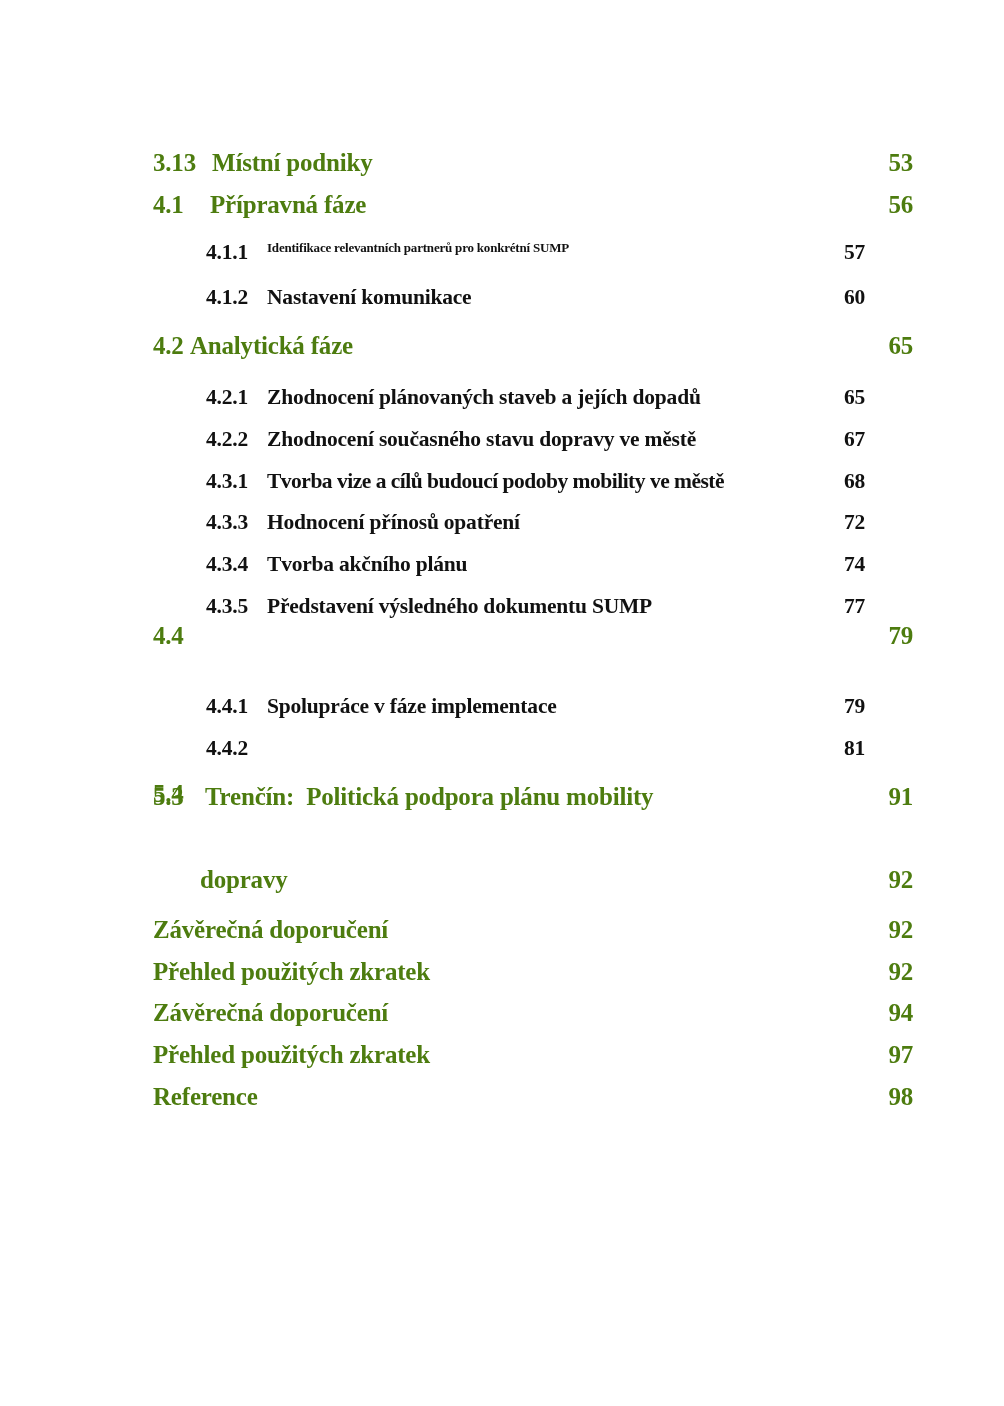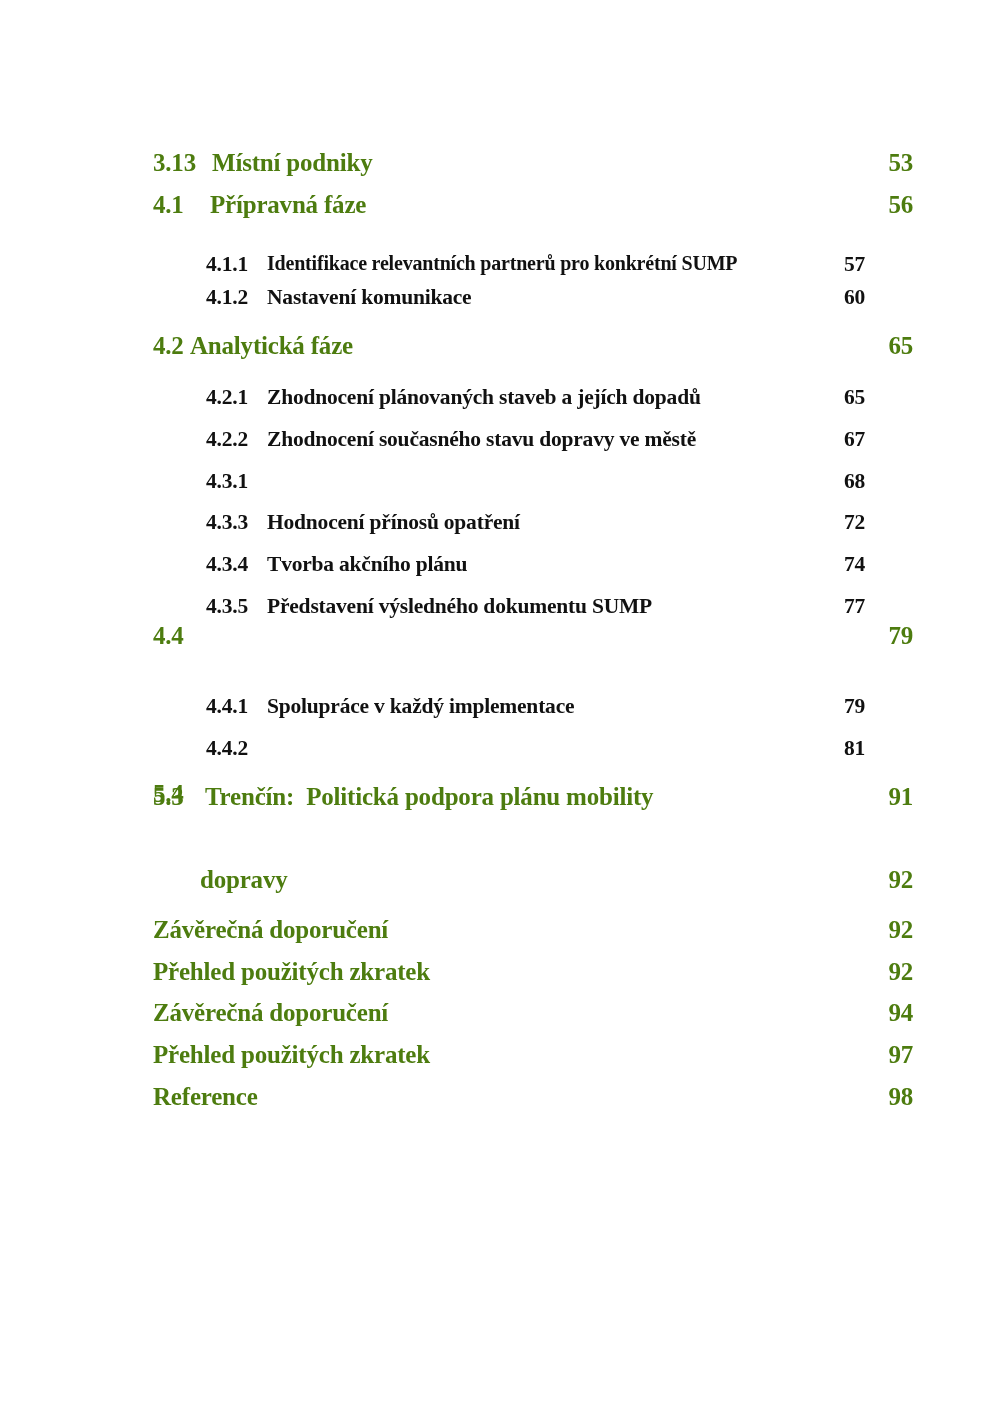--- a/index.html
+++ b/index.html
@@ -26,23 +26,23 @@
     <span class="title" style="left:212px">Místní podniky</span>
     <span class="page">53</span>
   </div>
 
   <div class="row l1" style="top:191px">
     <span class="num">4.1</span>
     <span class="title" style="left:210px">Přípravná fáze</span>
     <span class="page">56</span>
   </div>
 
-  <div class="row l2" style="top:252px">
+  <div class="row l2" style="top:240px">
     <span class="num">4.1.1</span>
-    <span class="title" style="font-size:20px">Identifikace relevantních partnerů pro konkrétní SUMP</span>
+    <span class="title" style="font-size:13px">Identifikace relevantních partnerů pro konkrétní SUMP</span>
     <span class="page">57</span>
   </div>
 
   <div class="row l2" style="top:285px">
     <span class="num">4.1.2</span>
     <span class="title">Nastavení komunikace</span>
     <span class="page">60</span>
   </div>
 
   <div class="row l1" style="top:332px">
@@ -58,20 +58,21 @@
   </div>
 
   <div class="row l2" style="top:427px">
     <span class="num">4.2.2</span>
     <span class="title">Zhodnocení současného stavu dopravy ve městě</span>
     <span class="page">67</span>
   </div>
 
   <div class="row l2" style="top:469px">
     <span class="num">4.3.1</span>
+    <span class="title" style="letter-spacing:-0.5px">Tvorba vize a cílů budoucí podoby mobility ve městě</span>
     <span class="page">68</span>
   </div>
 
   <div class="row l2" style="top:510px">
     <span class="num">4.3.3</span>
     <span class="title">Hodnocení přínosů opatření</span>
     <span class="page">72</span>
   </div>
 
   <div class="row l2" style="top:552px">
@@ -86,21 +87,21 @@
     <span class="page">77</span>
   </div>
 
   <div class="row l1" style="top:622px">
     <span class="num">4.4</span>
     <span class="page">79</span>
   </div>
 
   <div class="row l2" style="top:694px">
     <span class="num">4.4.1</span>
-    <span class="title">Spolupráce v každý implementace</span>
+    <span class="title">Spolupráce v fáze implementace</span>
     <span class="page">79</span>
   </div>
 
   <div class="row l2" style="top:736px">
     <span class="num">4.4.2</span>
     <span class="page">81</span>
   </div>
 
   <div class="row l1" style="top:783px">
     <span class="num">5.3</span>

